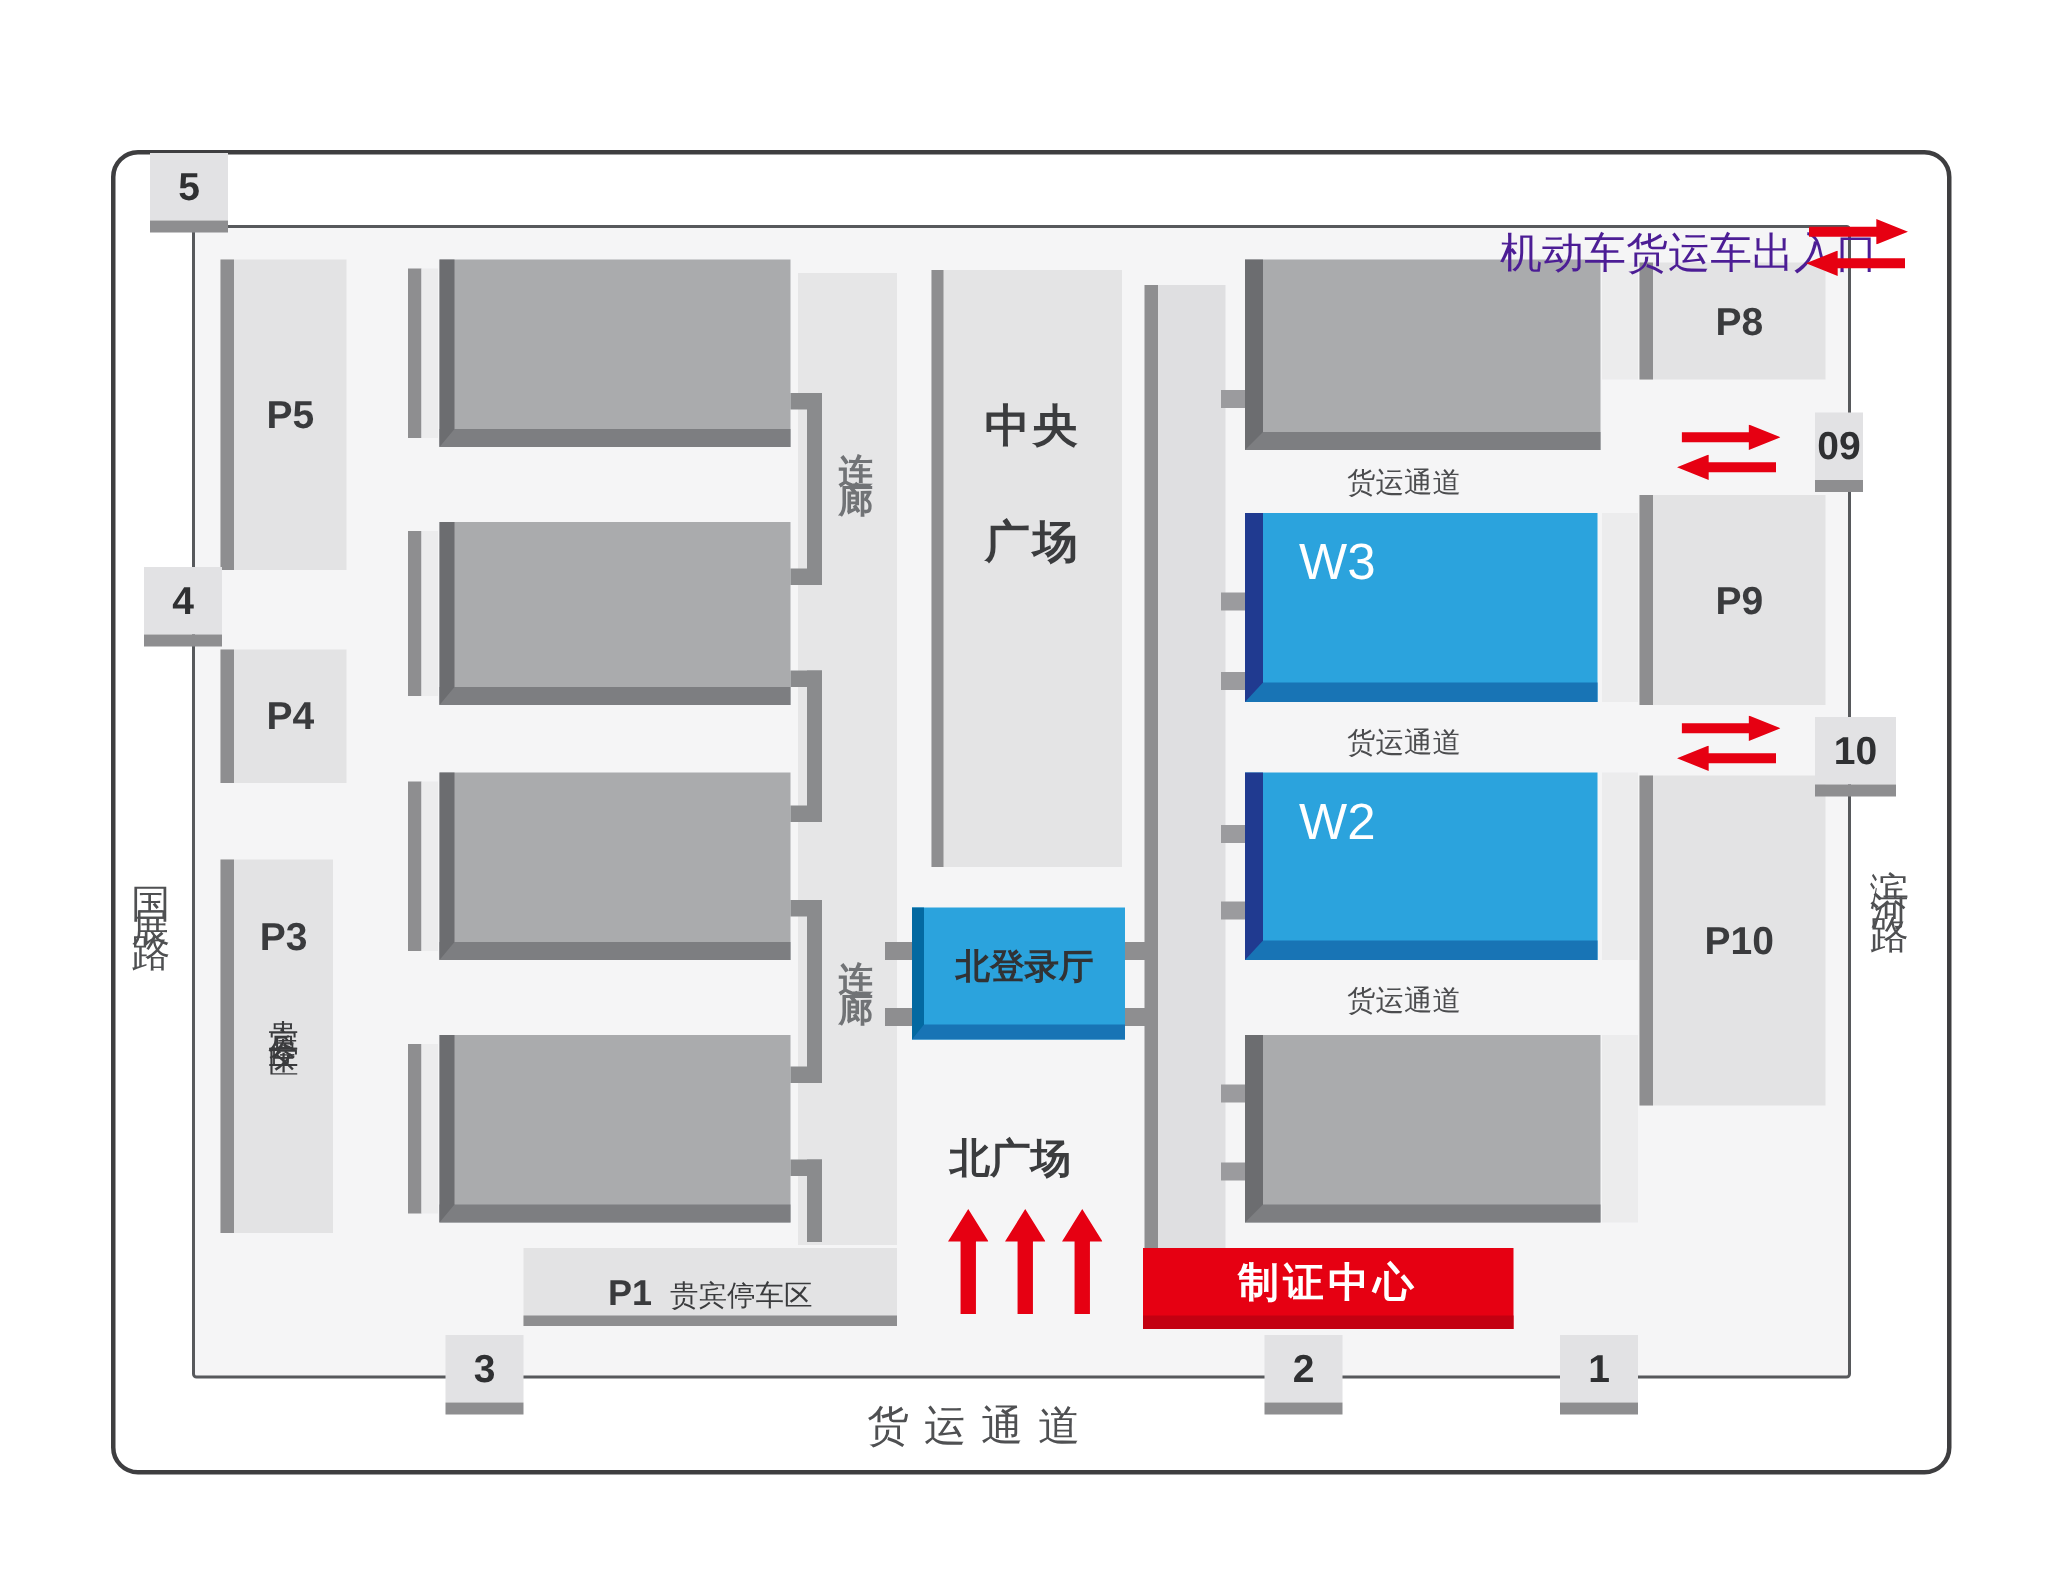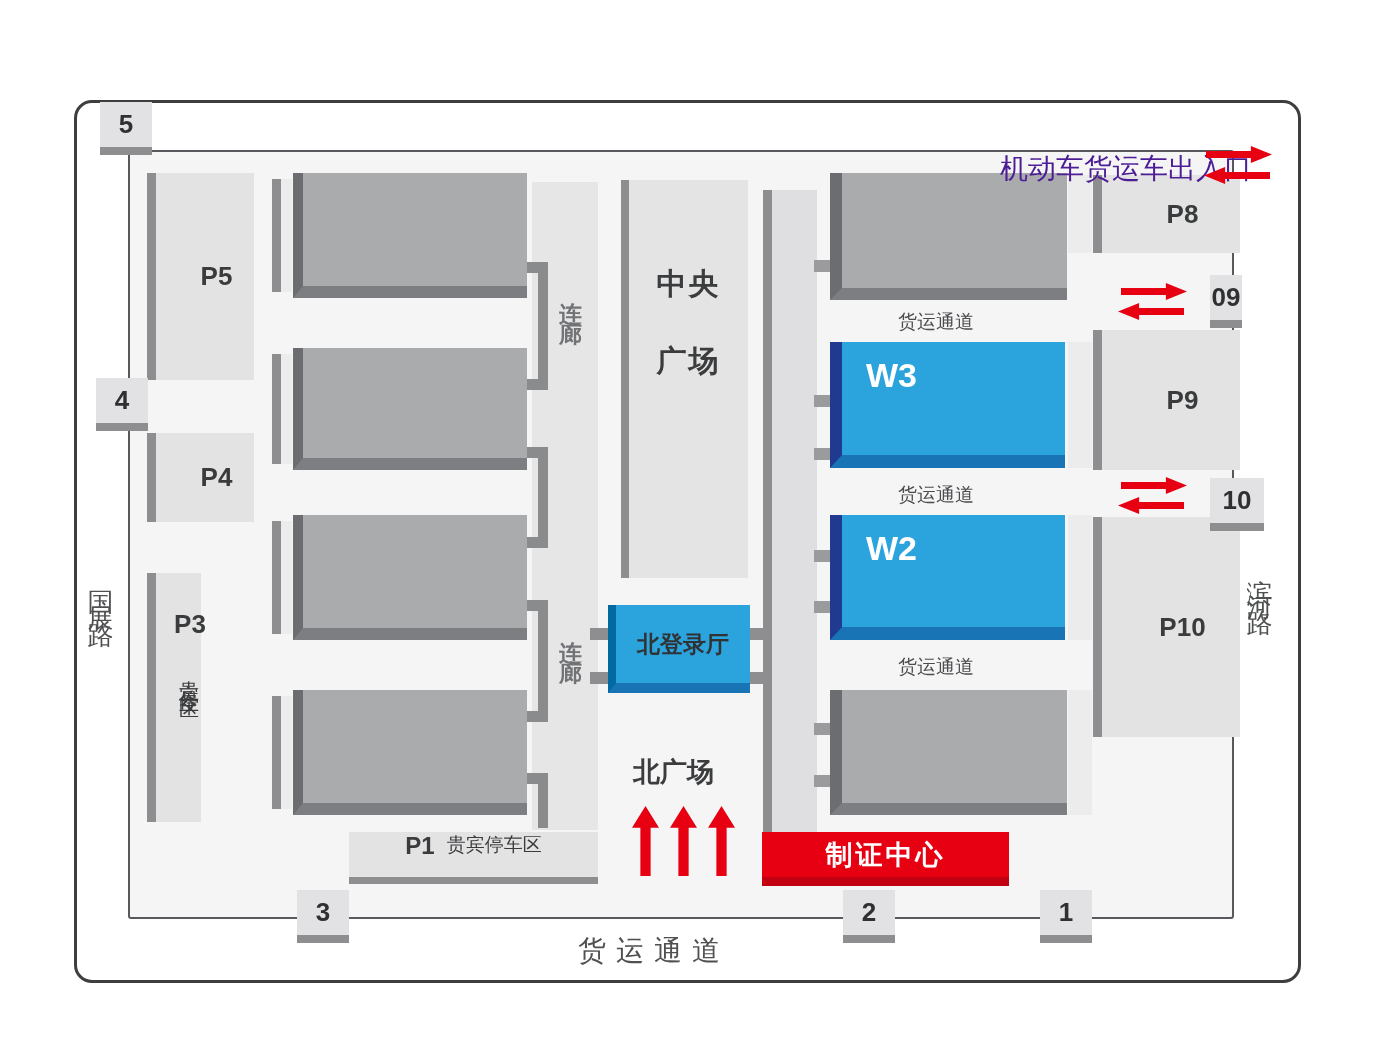--- a/index.html
+++ b/index.html
@@ -15,29 +15,29 @@
   .vroad{writing-mode:vertical-rl;text-orientation:upright;font-size:26px;letter-spacing:16px;color:#4f5052;}
   .hroad{font-size:28px;letter-spacing:10px;color:#4f5052;white-space:nowrap;}
 
   
   .gate{width:52px;height:45px;background:#e2e2e4;display:flex;align-items:center;justify-content:center;
         font-size:26px;font-weight:bold;color:#2f3032;z-index:6;}
   .gate::after{content:"";position:absolute;left:0;right:0;bottom:-8px;height:8px;background:#8e8e90;}
 
   
   .park{background:#e3e3e4;color:#3a3b3d;}
-  .park.lstrip{border-left:9px solid #8e8e90;padding-left:23px;}
+  .park.lstrip{border-left:9px solid #8e8e90;}
   .park .plabel{font-size:26px;font-weight:bold;}
   .park.center{display:flex;align-items:center;justify-content:center;}
   .vnote{writing-mode:vertical-rl;text-orientation:upright;font-size:20px;letter-spacing:5px;color:#3a3b3d;}
 
   
   .hall-gray{background:#aaabad;border-left:10px solid #6c6d70;border-bottom:12px solid #7d7e81;}
   .hall-blue{background:#2ba3dd;border-left:12px solid #203a90;border-bottom:13px solid #1874b5;
-             color:#ffffff;font-size:34px;font-weight:bold;padding:14px 0 0 24px;box-sizing:border-box;}
+             color:#ffffff;font-size:34px;font-weight:normal;padding:14px 0 0 24px;box-sizing:border-box;}
   .strip-dark{background:#8e8e90;}
   .strip-light{background:#ececed;}
   .stub{background:#9b9b9e;}
 
   
   .corridor{background:#e6e6e7;}
   .cor-line{background:#8a8b8d;}
   .cor-label{writing-mode:vertical-rl;text-orientation:upright;font-size:23px;letter-spacing:18px;
              color:#717376;font-weight:600;}
   .plaza{background:#e4e4e5;border-left:8px solid #8e8e90;display:flex;flex-direction:column;
@@ -143,25 +143,25 @@
   <div class="abs stub" style="left:749px;top:628px;width:15px;height:12px;background:#8e8e90;"></div>
   <div class="abs stub" style="left:749px;top:672px;width:15px;height:12px;background:#8e8e90;"></div>
   <div class="abs login-hall" style="left:608px;top:605px;width:142px;height:88px;">北登录厅</div>
 
   <div class="abs park lstrip center" style="left:147px;top:173px;width:75px;height:207px;">
     <span class="plabel">P5</span>
   </div>
   <div class="abs park lstrip center" style="left:147px;top:433px;width:75px;height:89px;">
     <span class="plabel">P4</span>
   </div>
-  <div class="abs park lstrip" style="left:147px;top:573px;width:54px;height:249px;display:flex;flex-direction:column;align-items:center;padding-top:36px;box-sizing:border-box;gap:24px;">
+  <div class="abs park lstrip" style="left:147px;top:573px;width:75px;height:249px;display:flex;flex-direction:column;align-items:center;padding-top:36px;box-sizing:border-box;gap:24px;">
     <span class="plabel">P3</span>
     <span class="vnote">贵宾停车区</span>
   </div>
-  <div class="abs park" style="left:349px;top:832px;width:249px;height:45px;border-bottom:7px solid #8e8e90;display:flex;align-items:flex-start;justify-content:center;gap:12px;">
+  <div class="abs park" style="left:349px;top:832px;width:249px;height:45px;border-bottom:7px solid #8e8e90;display:flex;align-items:flex-end;justify-content:center;gap:12px;">
     <span class="plabel" style="font-size:24px;">P1</span>
     <span style="font-size:19px;">贵宾停车区</span>
   </div>
   <div class="abs park lstrip center" style="left:1093px;top:175px;width:115px;height:78px;">
     <span class="plabel">P8</span>
   </div>
   <div class="abs park lstrip center" style="left:1093px;top:330px;width:115px;height:140px;">
     <span class="plabel">P9</span>
   </div>
   <div class="abs park lstrip center" style="left:1093px;top:517px;width:115px;height:220px;">

